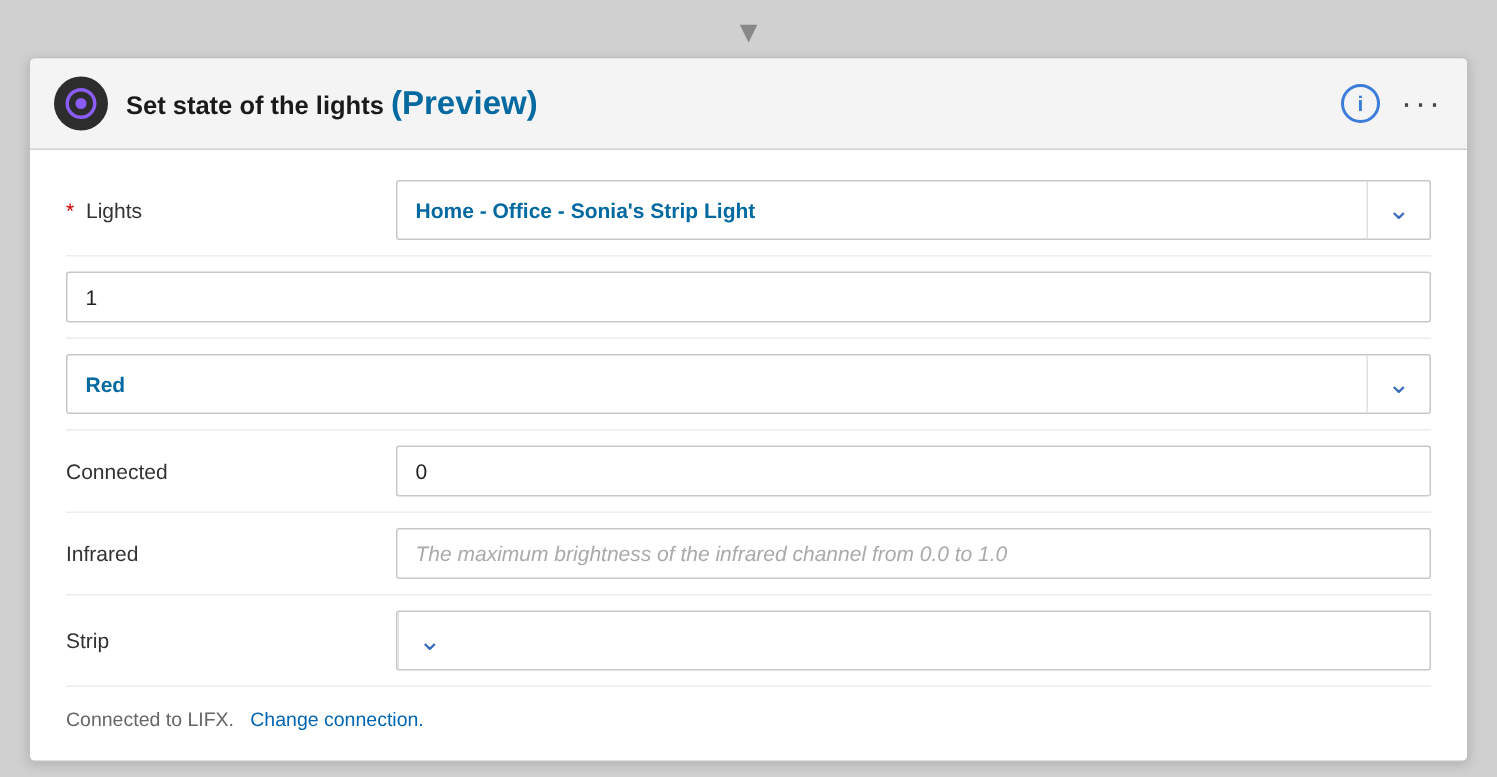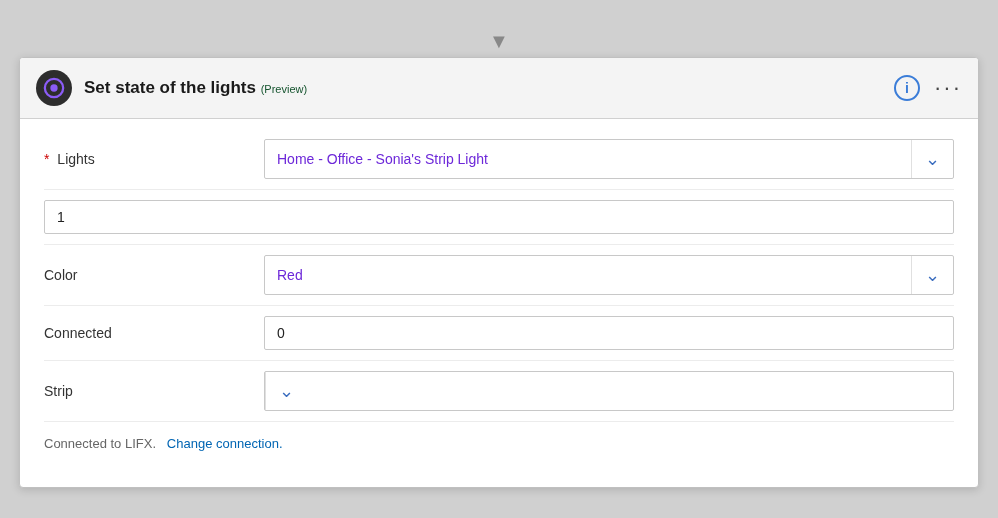--- a/index.html
+++ b/index.html
@@ -60,23 +60,23 @@
       height: 22px;
     }
 
     .header-title {
       font-size: 17px;
       font-weight: 600;
       color: #1a1a1a;
     }
 
     .header-preview {
-      font-size: 11px;
-      font-weight: 400;
-      color: #14532d;
+      font-size: 22px;
+      font-weight: 700;
+      color: #0369a1;
     }
 
     .header-right {
       display: flex;
       align-items: center;
       gap: 14px;
     }
 
     .info-icon {
       width: 26px;
@@ -94,21 +94,21 @@
     }
 
     .ellipsis-btn {
       font-size: 22px;
       color: #444;
       cursor: pointer;
       letter-spacing: 2px;
     }
 
     .card-body {
-      padding: 10px 24px 32px 24px;
+      padding: 10px 24px 16px 24px;
     }
 
     .form-row {
       display: flex;
       align-items: center;
       padding: 10px 0;
       border-bottom: 1px solid #ececec;
     }
 
     .form-row:last-of-type {
@@ -150,21 +150,22 @@
       border-radius: 2px;
       background: #fff;
       display: flex;
       align-items: center;
     }
 
     .form-select-text {
       flex: 1;
       padding: 8px 12px;
       font-size: 14px;
-      color: #6d28d9;
+      color: #0369a1;
+      font-weight: bold;
     }
 
     .chevron-down {
       width: 42px;
       display: flex;
       align-items: center;
       justify-content: center;
       border-left: 1px solid #e0e0e0;
       padding: 8px;
       color: #3b6dbf;
@@ -232,32 +233,35 @@
             <span class="form-select-text">Home - Office - Sonia's Strip Light</span>
             <span class="chevron-down">⌄</span>
           </div>
         </div>
 
         <div class="form-row">
           <input class="form-control" type="text" value="1" style="">
         </div>
 
         <div class="form-row">
-          <div class="form-label">Color</div>
           <div class="form-select-wrapper">
             <span class="form-select-text">Red</span>
             <span class="chevron-down">⌄</span>
           </div>
         </div>
 
         <div class="form-row">
           <div class="form-label">Connected</div>
           <input class="form-control" type="text" value="0" style="">
         </div>
 
+        <div class="form-row">
+          <div class="form-label">Infrared</div>
+          <input class="form-control" type="text" placeholder="The maximum brightness of the infrared channel from 0.0 to 1.0" style="">
+        </div>
 
         <div class="form-row">
           <div class="form-label">Strip</div>
           <div class="form-select-wrapper">
             <span class="chevron-down">⌄</span>
           </div>
         </div>
 
         <div class="footer-text">
           <span>Connected to LIFX.</span>

